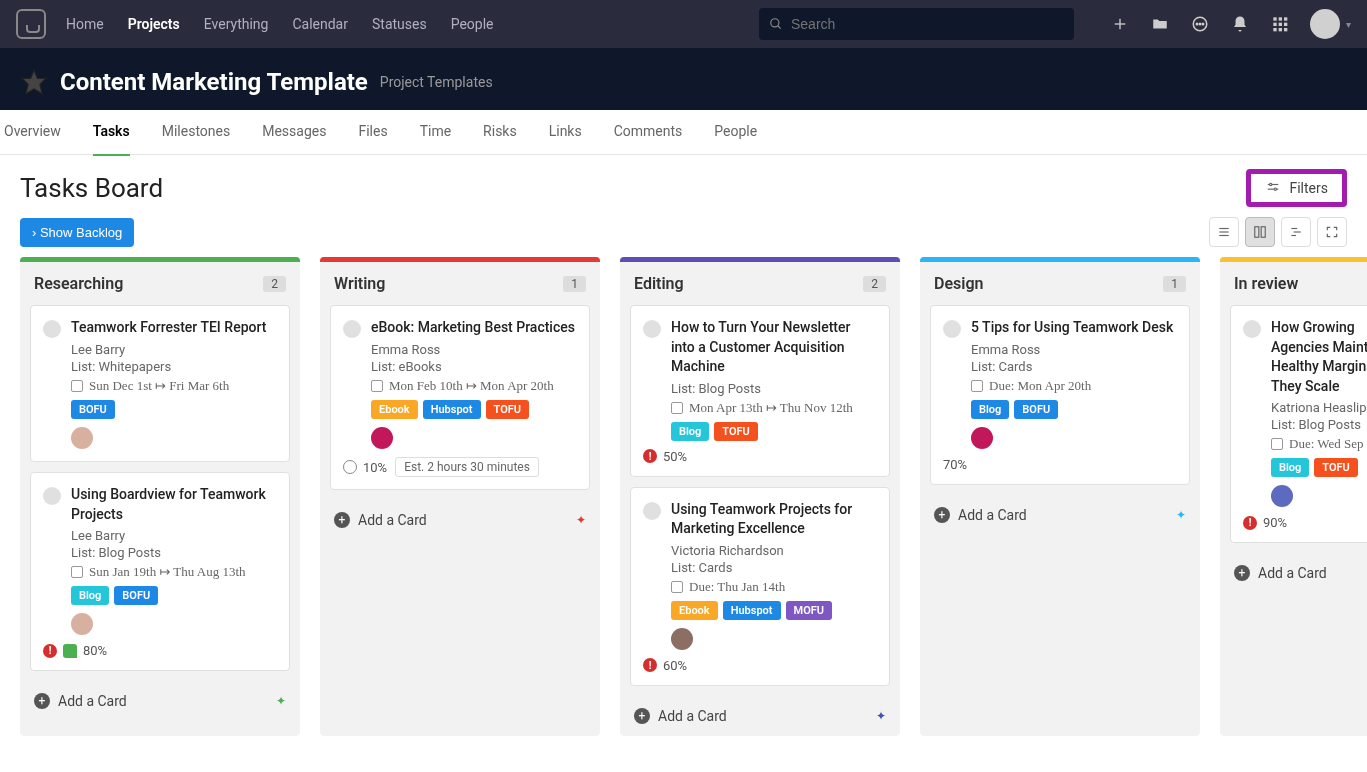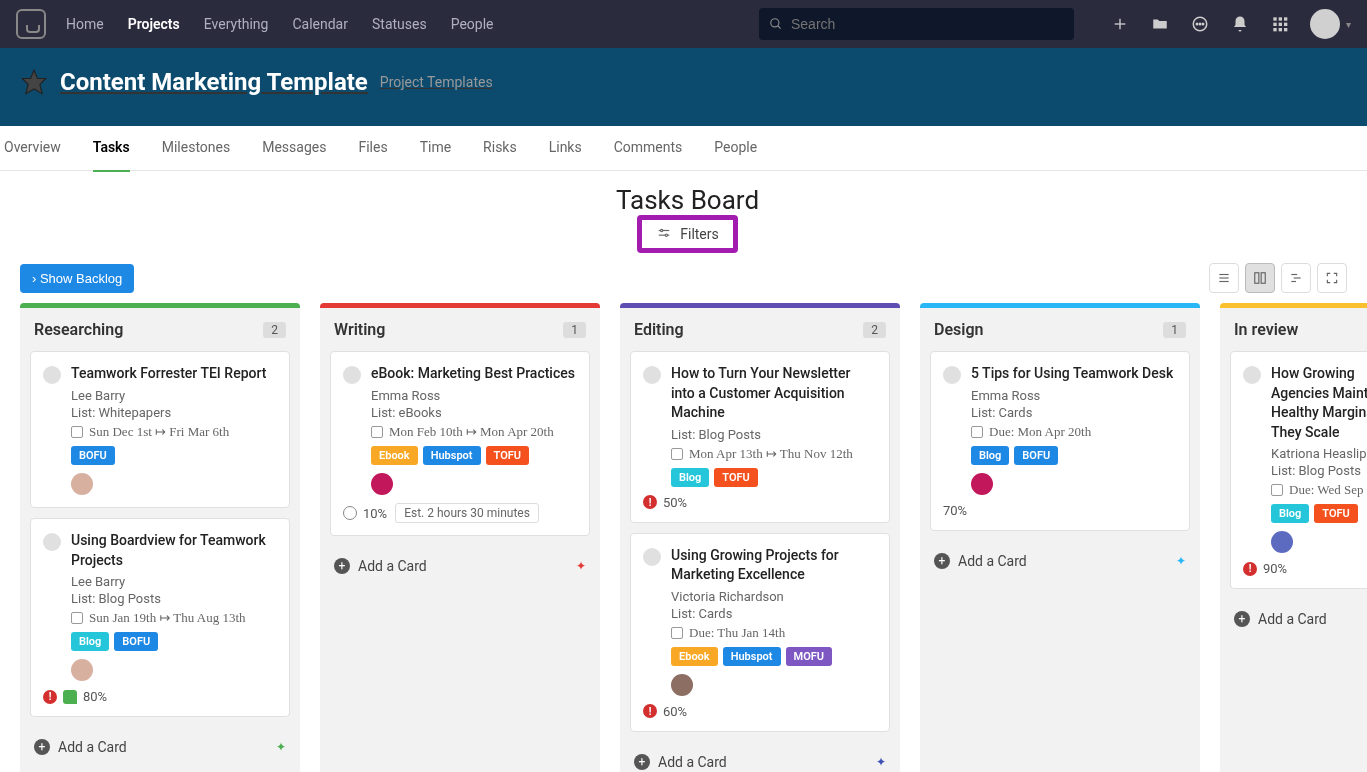--- a/index.html
+++ b/index.html
@@ -12,32 +12,32 @@
 .topnav-item { margin-right: 24px; cursor: pointer; color: #b0b0c0; }
 .topnav-item.active { color: #fff; font-weight: 600; }
 .topnav-spacer { flex: 1; }
 .search { background: #0f172a; border-radius: 4px; height: 32px; width: 315px; display: flex; align-items: center; padding: 0 10px; margin-right: 16px; }
 .search input { background: transparent; border: none; outline: none; color: #aaa; margin-left: 8px; flex: 1; font-size: 14px; }
 .topnav-icon { width: 20px; height: 20px; margin-left: 20px; color: #ccc; cursor: pointer; display: flex; align-items: center; justify-content: center; }
 .avatar { width: 30px; height: 30px; border-radius: 50%; background: #d0d0d0; margin-left: 20px; }
 .chev { margin-left: 6px; color: #888; font-size: 10px; }
 
 
-.proj-header { background: #0c4a6e; padding: 20px 20px 30px 20px; display: flex; align-items: center; text-decoration: underline; }
+.proj-header { background: #0f172a; padding: 20px 20px 14px 20px; display: flex; align-items: center; }
 .star { width: 28px; height: 28px; margin-right: 12px; color: #555; }
 .proj-title { color: #fff; font-size: 24px; font-weight: 700; margin-right: 12px; }
 .proj-sub { color: #999; font-size: 14px; }
 
 
 .subtabs { border-bottom: 1px solid #e5e5e5; padding: 0 4px; display: flex; height: 45px; align-items: center; }
 .subtab { margin-right: 32px; color: #666; cursor: pointer; height: 48px; display: flex; align-items: center; border-bottom: 2px solid transparent; }
 .subtab.active { color: #000; font-weight: 600; border-bottom: 2px solid #4caf50; }
 
 
-.board-head { padding: 14px 12px 10px 20px; display: flex; align-items: center; justify-content: space-between; flex-direction: column; }
+.board-head { padding: 14px 20px 10px 20px; display: flex; align-items: center; justify-content: space-between; }
 .board-title { font-size: 26px; font-weight: 400; color: #222; }
 .filters-btn { border: 5px solid #a21caf; border-radius: 4px; padding: 6px 14px; display: flex; align-items: center; color: #444; cursor: pointer; }
 
 .board-controls { padding: 0 20px 10px 20px; display: flex; align-items: center; justify-content: space-between; }
 .backlog-btn { background: #1e88e5; color: #fff; border: none; border-radius: 4px; padding: 7px 12px; font-size: 13px; cursor: pointer; }
 .view-btns { display: flex; align-items: center; }
 .view-btn { border: 1px solid #ddd; border-radius: 4px; width: 30px; height: 30px; margin-left: 6px; display: flex; align-items: center; justify-content: center; cursor: pointer; color: #666; }
 .view-btn.active { background: #e0e0e0; border-color: #bbb; }
 
 
@@ -309,21 +309,21 @@
 
         </div>
         <div class="card-footer">
           <span class="alert-icon">!</span>
           <span>50%</span>
         </div>
       </div>
       <div class="card">
         <div class="card-row1">
           <div class="card-circle"></div>
-          <div class="card-title">Using Growing Projects for Marketing Excellence</div>
+          <div class="card-title">Using Teamwork Projects for Marketing Excellence</div>
         </div>
         <div class="card-body">
           <div class="card-assignee">Victoria Richardson</div>
           <div class="card-list">List: Cards</div>
           <div class="card-dates"><span class="cal-icon"></span>Due: Thu Jan 14th</div>
           <div class="tags">
             <span class="tag" style="background:#f9a825">Ebook</span>
             <span class="tag" style="background:#1e88e5">Hubspot</span>
             <span class="tag" style="background:#7e57c2">MOFU</span>
           </div>

